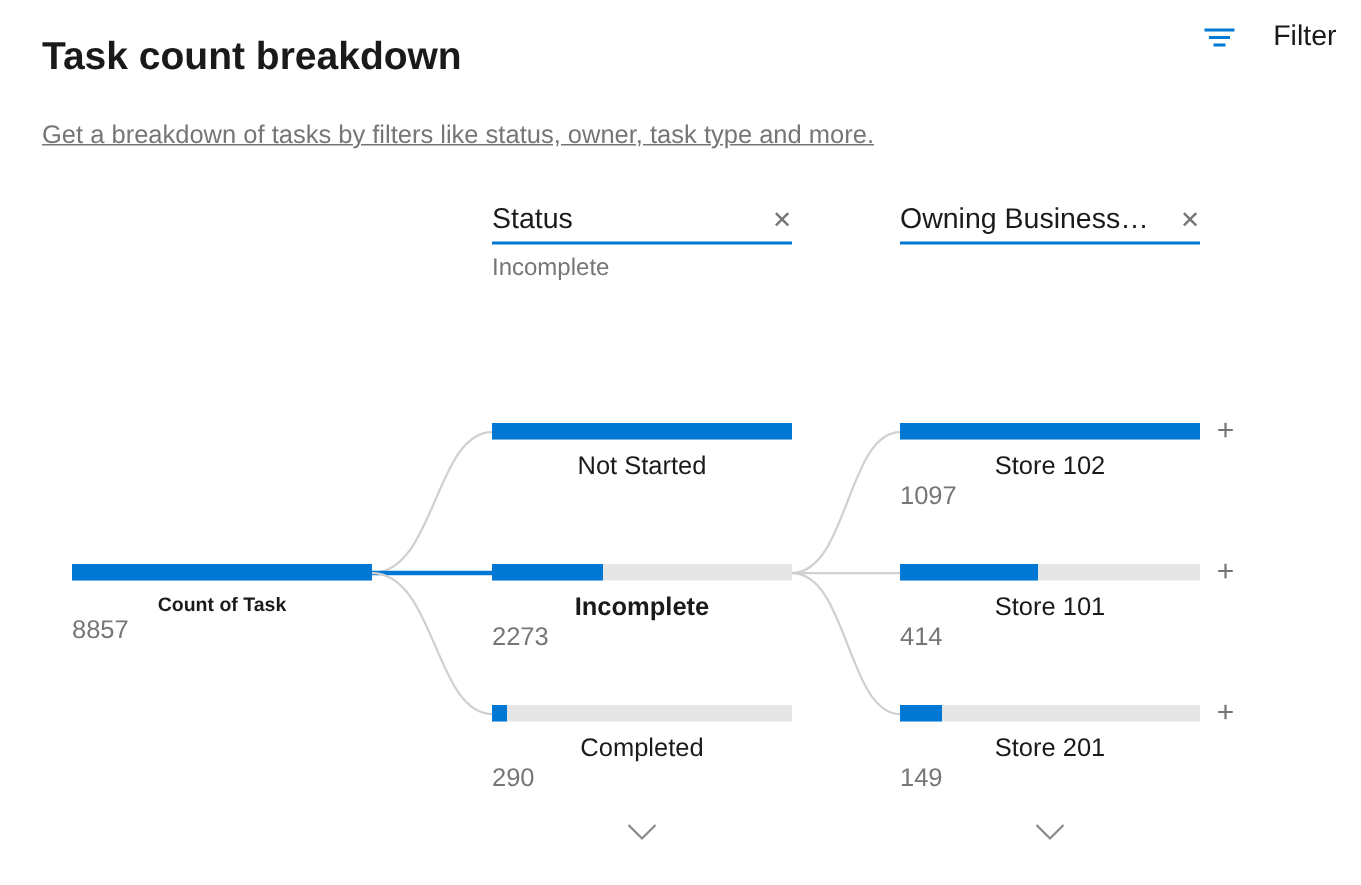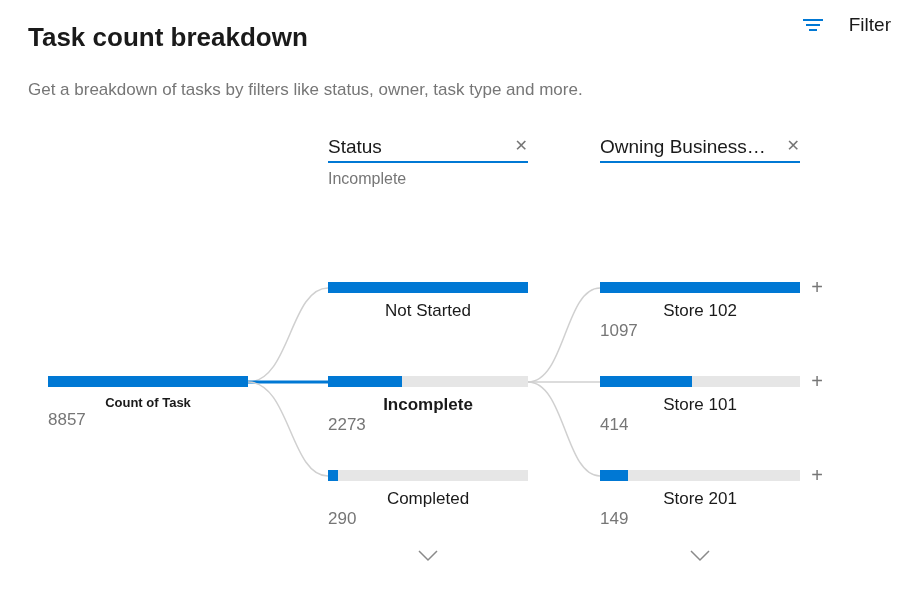--- a/index.html
+++ b/index.html
@@ -23,20 +23,21 @@
       font-weight: 600;
       color: #1a1a1a;
       margin: 0;
     }
     .subtitle {
       position: absolute;
       left: 28px;
       top: 80px;
       font-size: 17px;
       color: #767676;
+      text-decoration: underline;
     }
     .filter-btn {
       position: absolute;
       right: 16px;
       top: 14px;
       display: flex;
       align-items: center;
       gap: 26px;
       cursor: pointer;
       font-size: 19px;
@@ -56,21 +57,21 @@
       background: #0078d4;
       display: block;
     }
     .filter-icon span:nth-child(1){ width: 20px; }
     .filter-icon span:nth-child(2){ width: 14px; }
     .filter-icon span:nth-child(3){ width: 8px; }
 
     .col-header {
       position: absolute;
       display: flex;
-      align-items: flex-start;
+      align-items: center;
       border-bottom: 2px solid #0078d4;
       padding-bottom: 3px;
       width: 200px;
       justify-content: space-between;
     }
     .col-header .label {
       font-size: 19px;
       color: #1a1a1a;
       white-space: nowrap;
       overflow: hidden;

